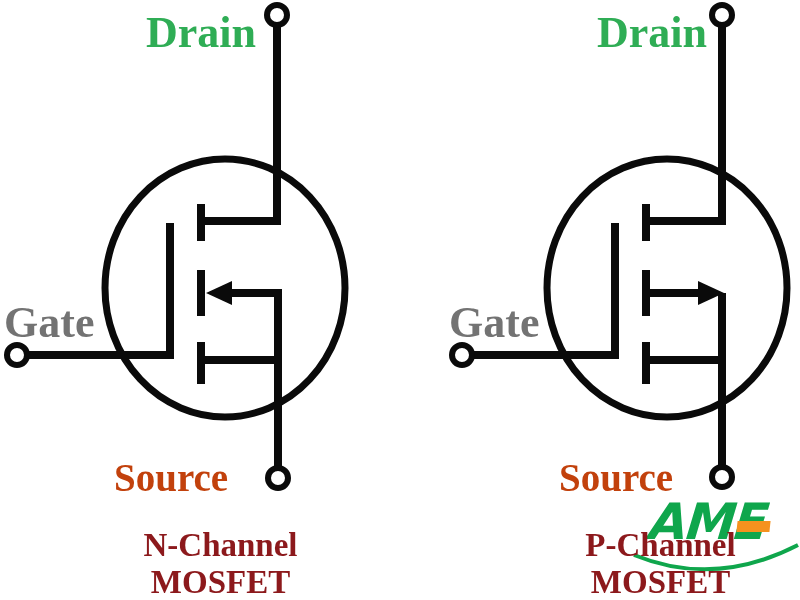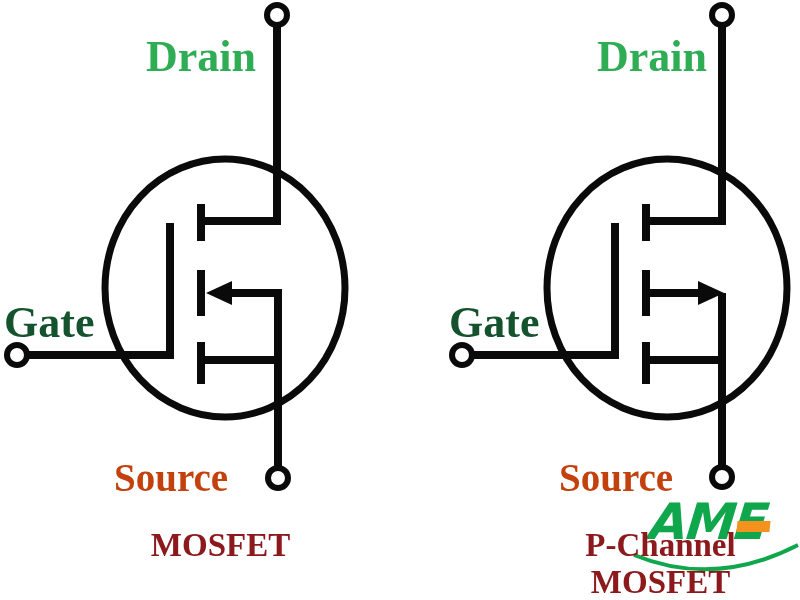--- a/index.html
+++ b/index.html
@@ -2,22 +2,22 @@
 <html><head>
 <meta charset="utf-8">
 <style>
   html,body{margin:0;padding:0;background:#fff;}
   .canvas{
     position:relative;width:800px;height:600px;background:#ffffff;
     overflow:hidden;font-family:"Liberation Serif","DejaVu Serif",serif;
   }
   .artwork{position:absolute;left:0;top:0;z-index:0;}
   .lbl{position:absolute;font-weight:bold;white-space:nowrap;line-height:1.15;}
-  .lbl-drain{font-size:44px;color:#2fad55;margin-top:24px;}
-  .lbl-gate{font-size:44px;color:#14532d;}
+  .lbl-drain{font-size:44px;color:#2fad55;}
+  .lbl-gate{font-size:44px;color:#737373;}
   .lbl-source{font-size:39px;color:#c2410c;}
   .caption{
     position:absolute;width:205px;text-align:center;font-weight:bold;
     font-size:33px;line-height:37px;color:#8c191c;z-index:2;
   }
   .logo{position:absolute;left:630px;top:497px;width:175px;height:95px;z-index:1;}
   .logo-text{
     position:absolute;left:20px;top:-3px;
     font-family:"DejaVu Sans","Liberation Sans",sans-serif;
     font-weight:bold;font-style:italic;font-size:50px;letter-spacing:-2px;
@@ -80,20 +80,21 @@
       <path d="M4 58 Q85 91 168 48" stroke="#0fa64c" stroke-width="4" fill="none"></path>
     </svg>
     <div class="logo-text">AME</div>
     <div class="logo-accent"></div>
   </div>
 
   <div class="lbl lbl-drain" style="left:146px;top:8px;">Drain</div>
   <div class="lbl lbl-gate" style="left:4px;top:298px;">Gate</div>
   <div class="lbl lbl-source" style="left:114px;top:456px;">Source</div>
   <div class="caption" style="left:118px;top:527px;">
+    <div>N-Channel</div>
     <div>MOSFET</div>
   </div>
 
   <div class="lbl lbl-drain" style="left:597px;top:8px;">Drain</div>
   <div class="lbl lbl-gate" style="left:449px;top:298px;">Gate</div>
   <div class="lbl lbl-source" style="left:559px;top:456px;">Source</div>
   <div class="caption" style="left:558px;top:527px;">
     <div>P-Channel</div>
     <div>MOSFET</div>
   </div>

